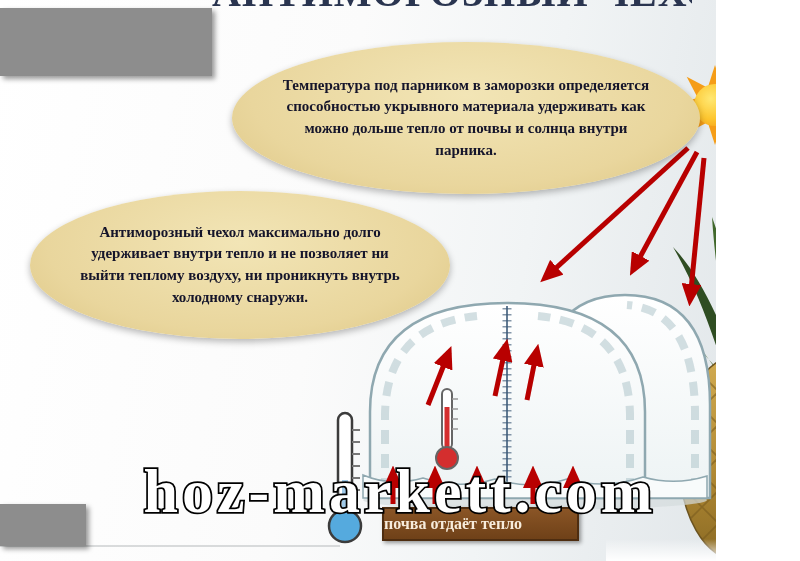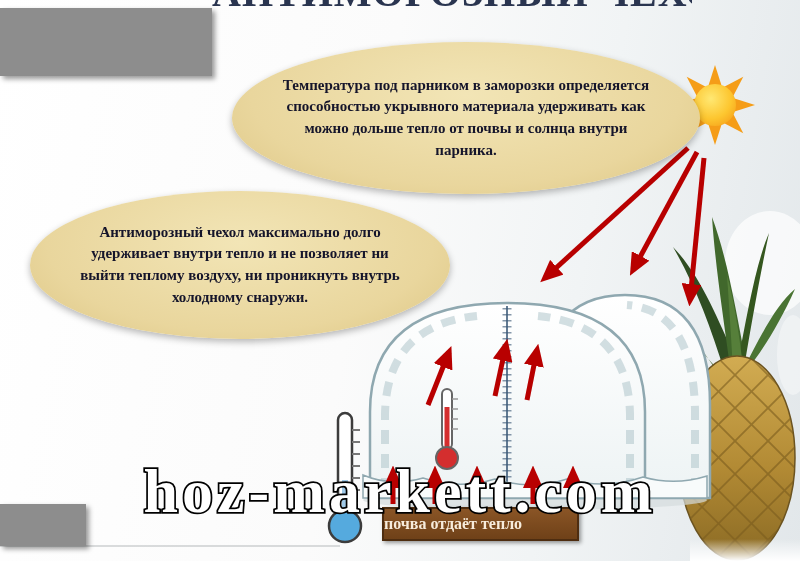--- a/index.html
+++ b/index.html
@@ -1,17 +1,17 @@
 <!DOCTYPE html>
 <html><head>
 <meta charset="utf-8">
 <style>
   html,body{margin:0;padding:0;}
   .stage{
-    position:relative;width:800px;height:561px;overflow:hidden;
+    position:relative;width:716px;height:561px;overflow:hidden;
     background:linear-gradient(100deg,#ffffff 0%,#fbfbfb 45%,#f1f4f5 70%,#e2e7ea 100%);
     font-family:"Liberation Serif",serif;
   }
   .floor-line{position:absolute;left:0;top:545px;width:340px;height:2px;background:#c9cccd;opacity:.7;}
   
   .title-clip{position:absolute;left:212px;top:0;width:480px;height:13px;overflow:hidden;z-index:6;}
   .title-clip span{
     display:block;margin-top:-31px;white-space:nowrap;
     font-weight:bold;font-size:40px;letter-spacing:1px;color:#2a3550;
   }

